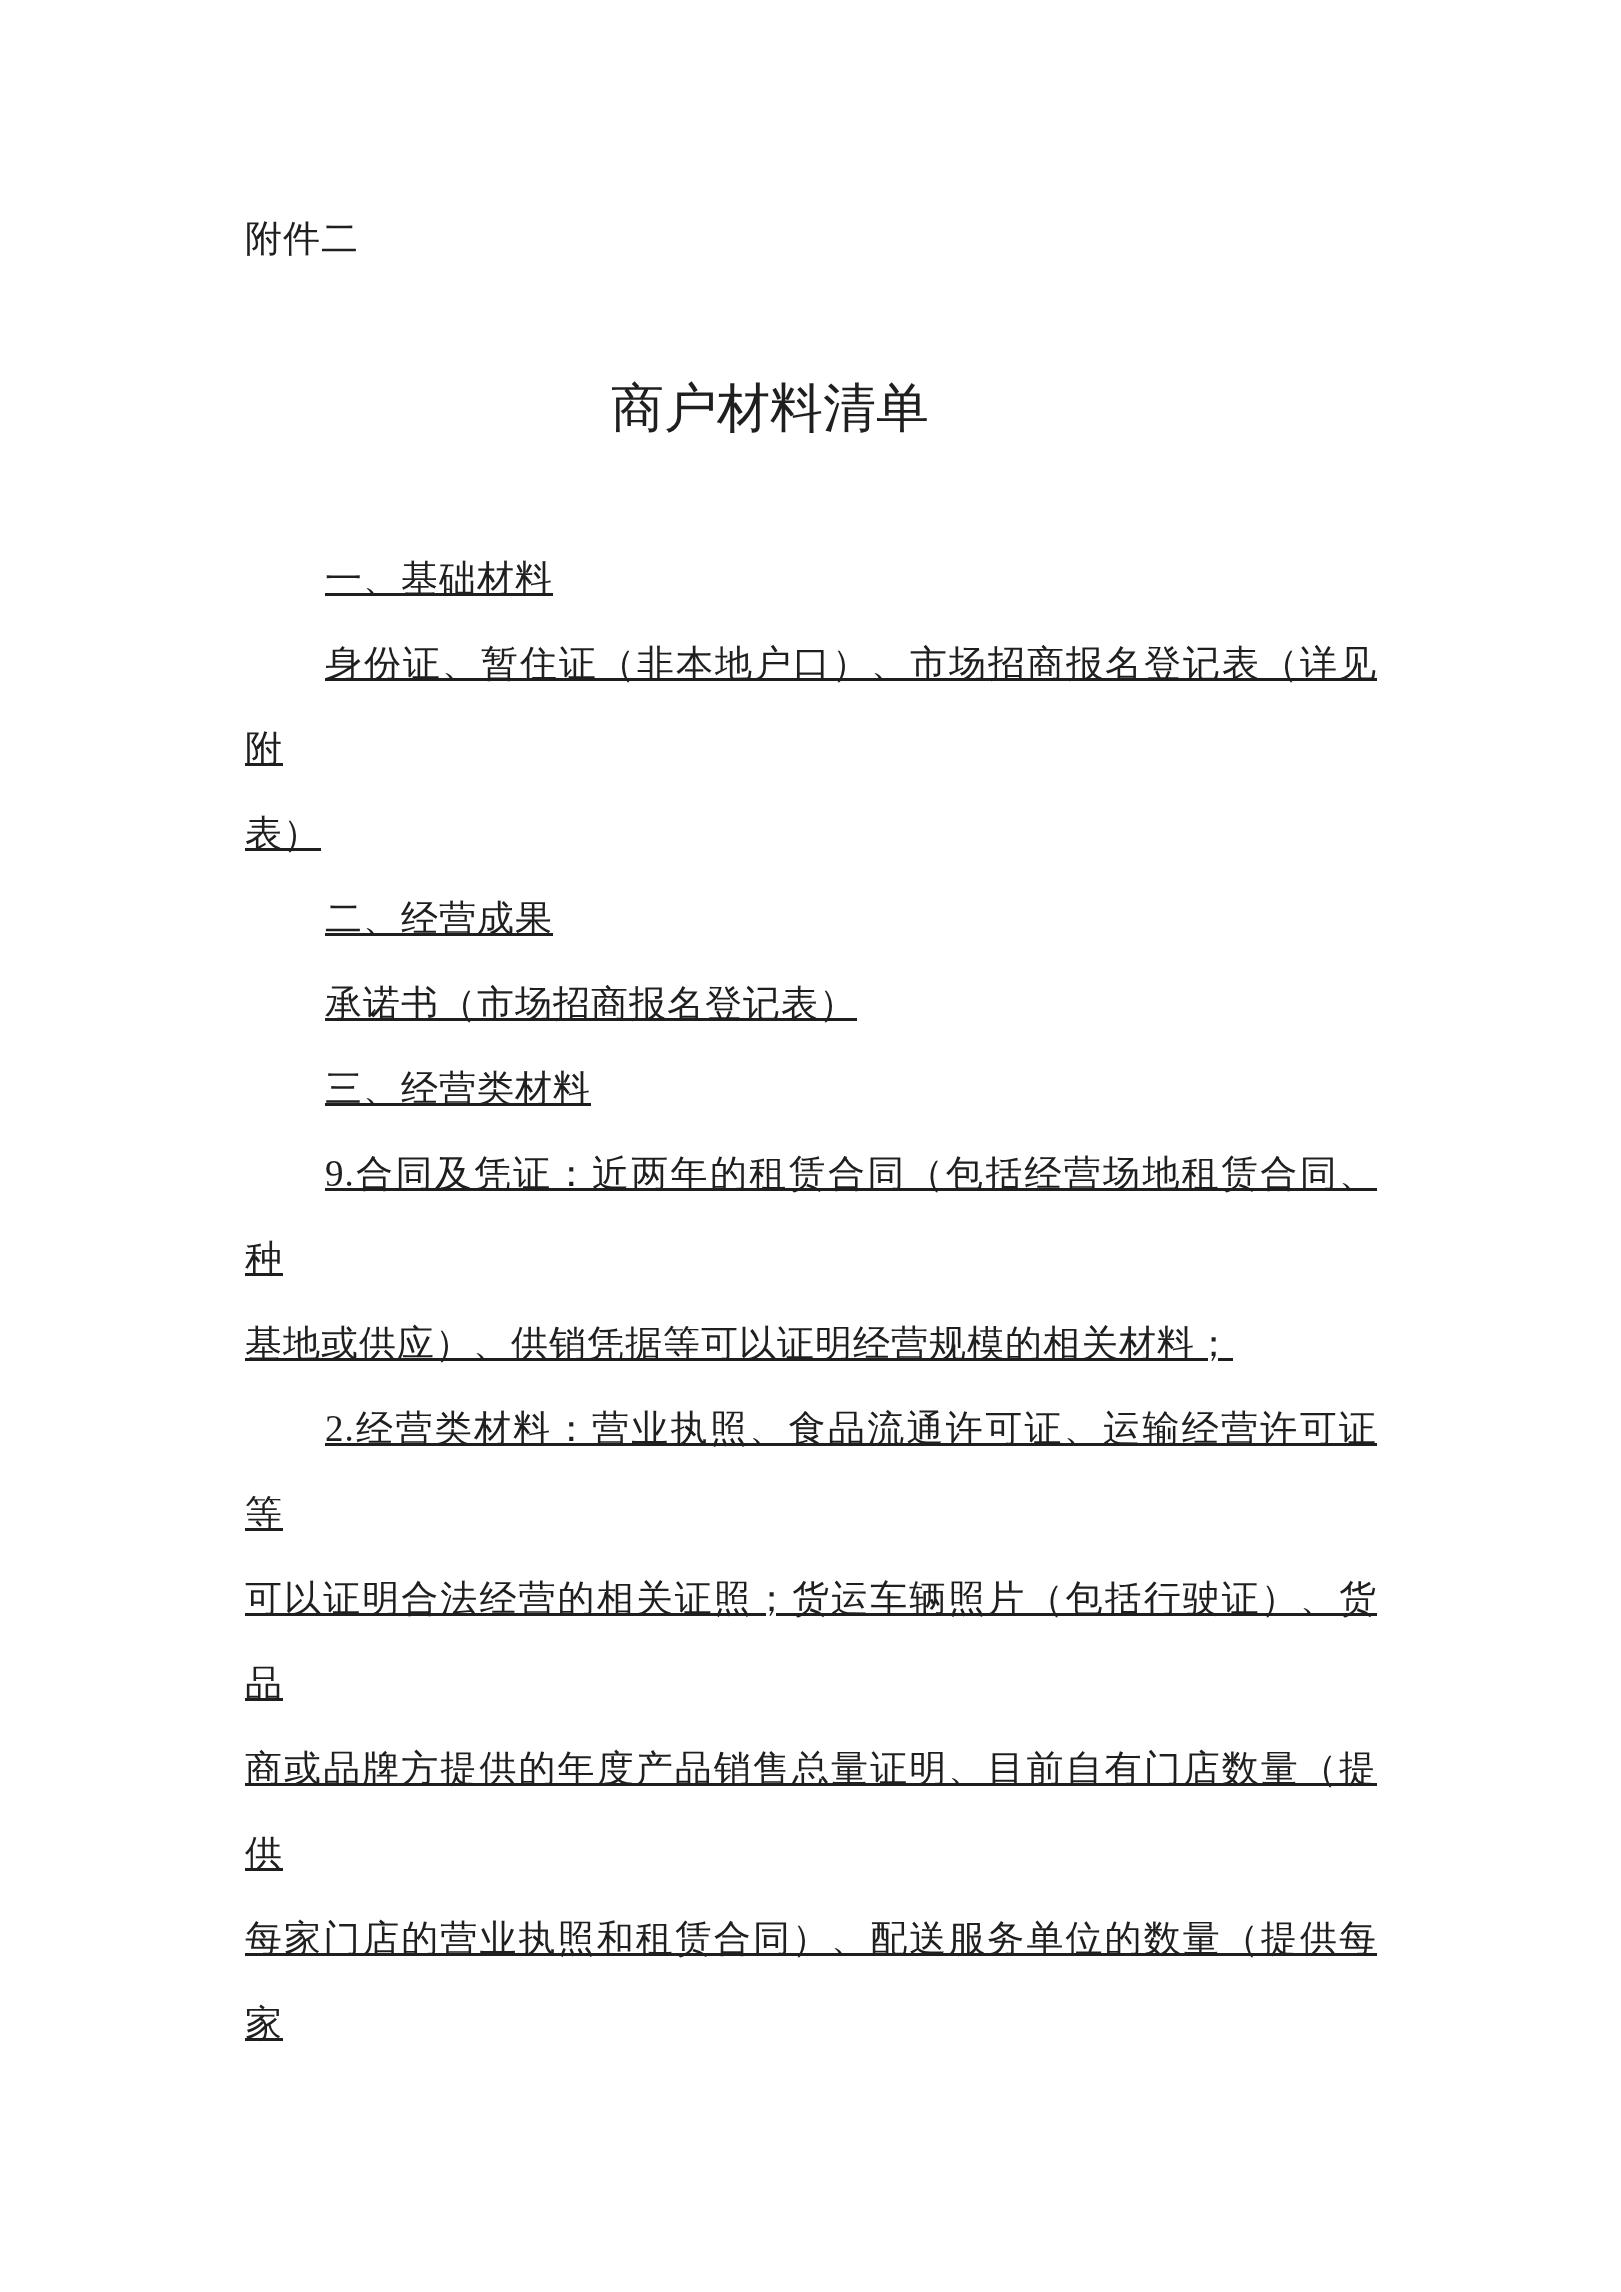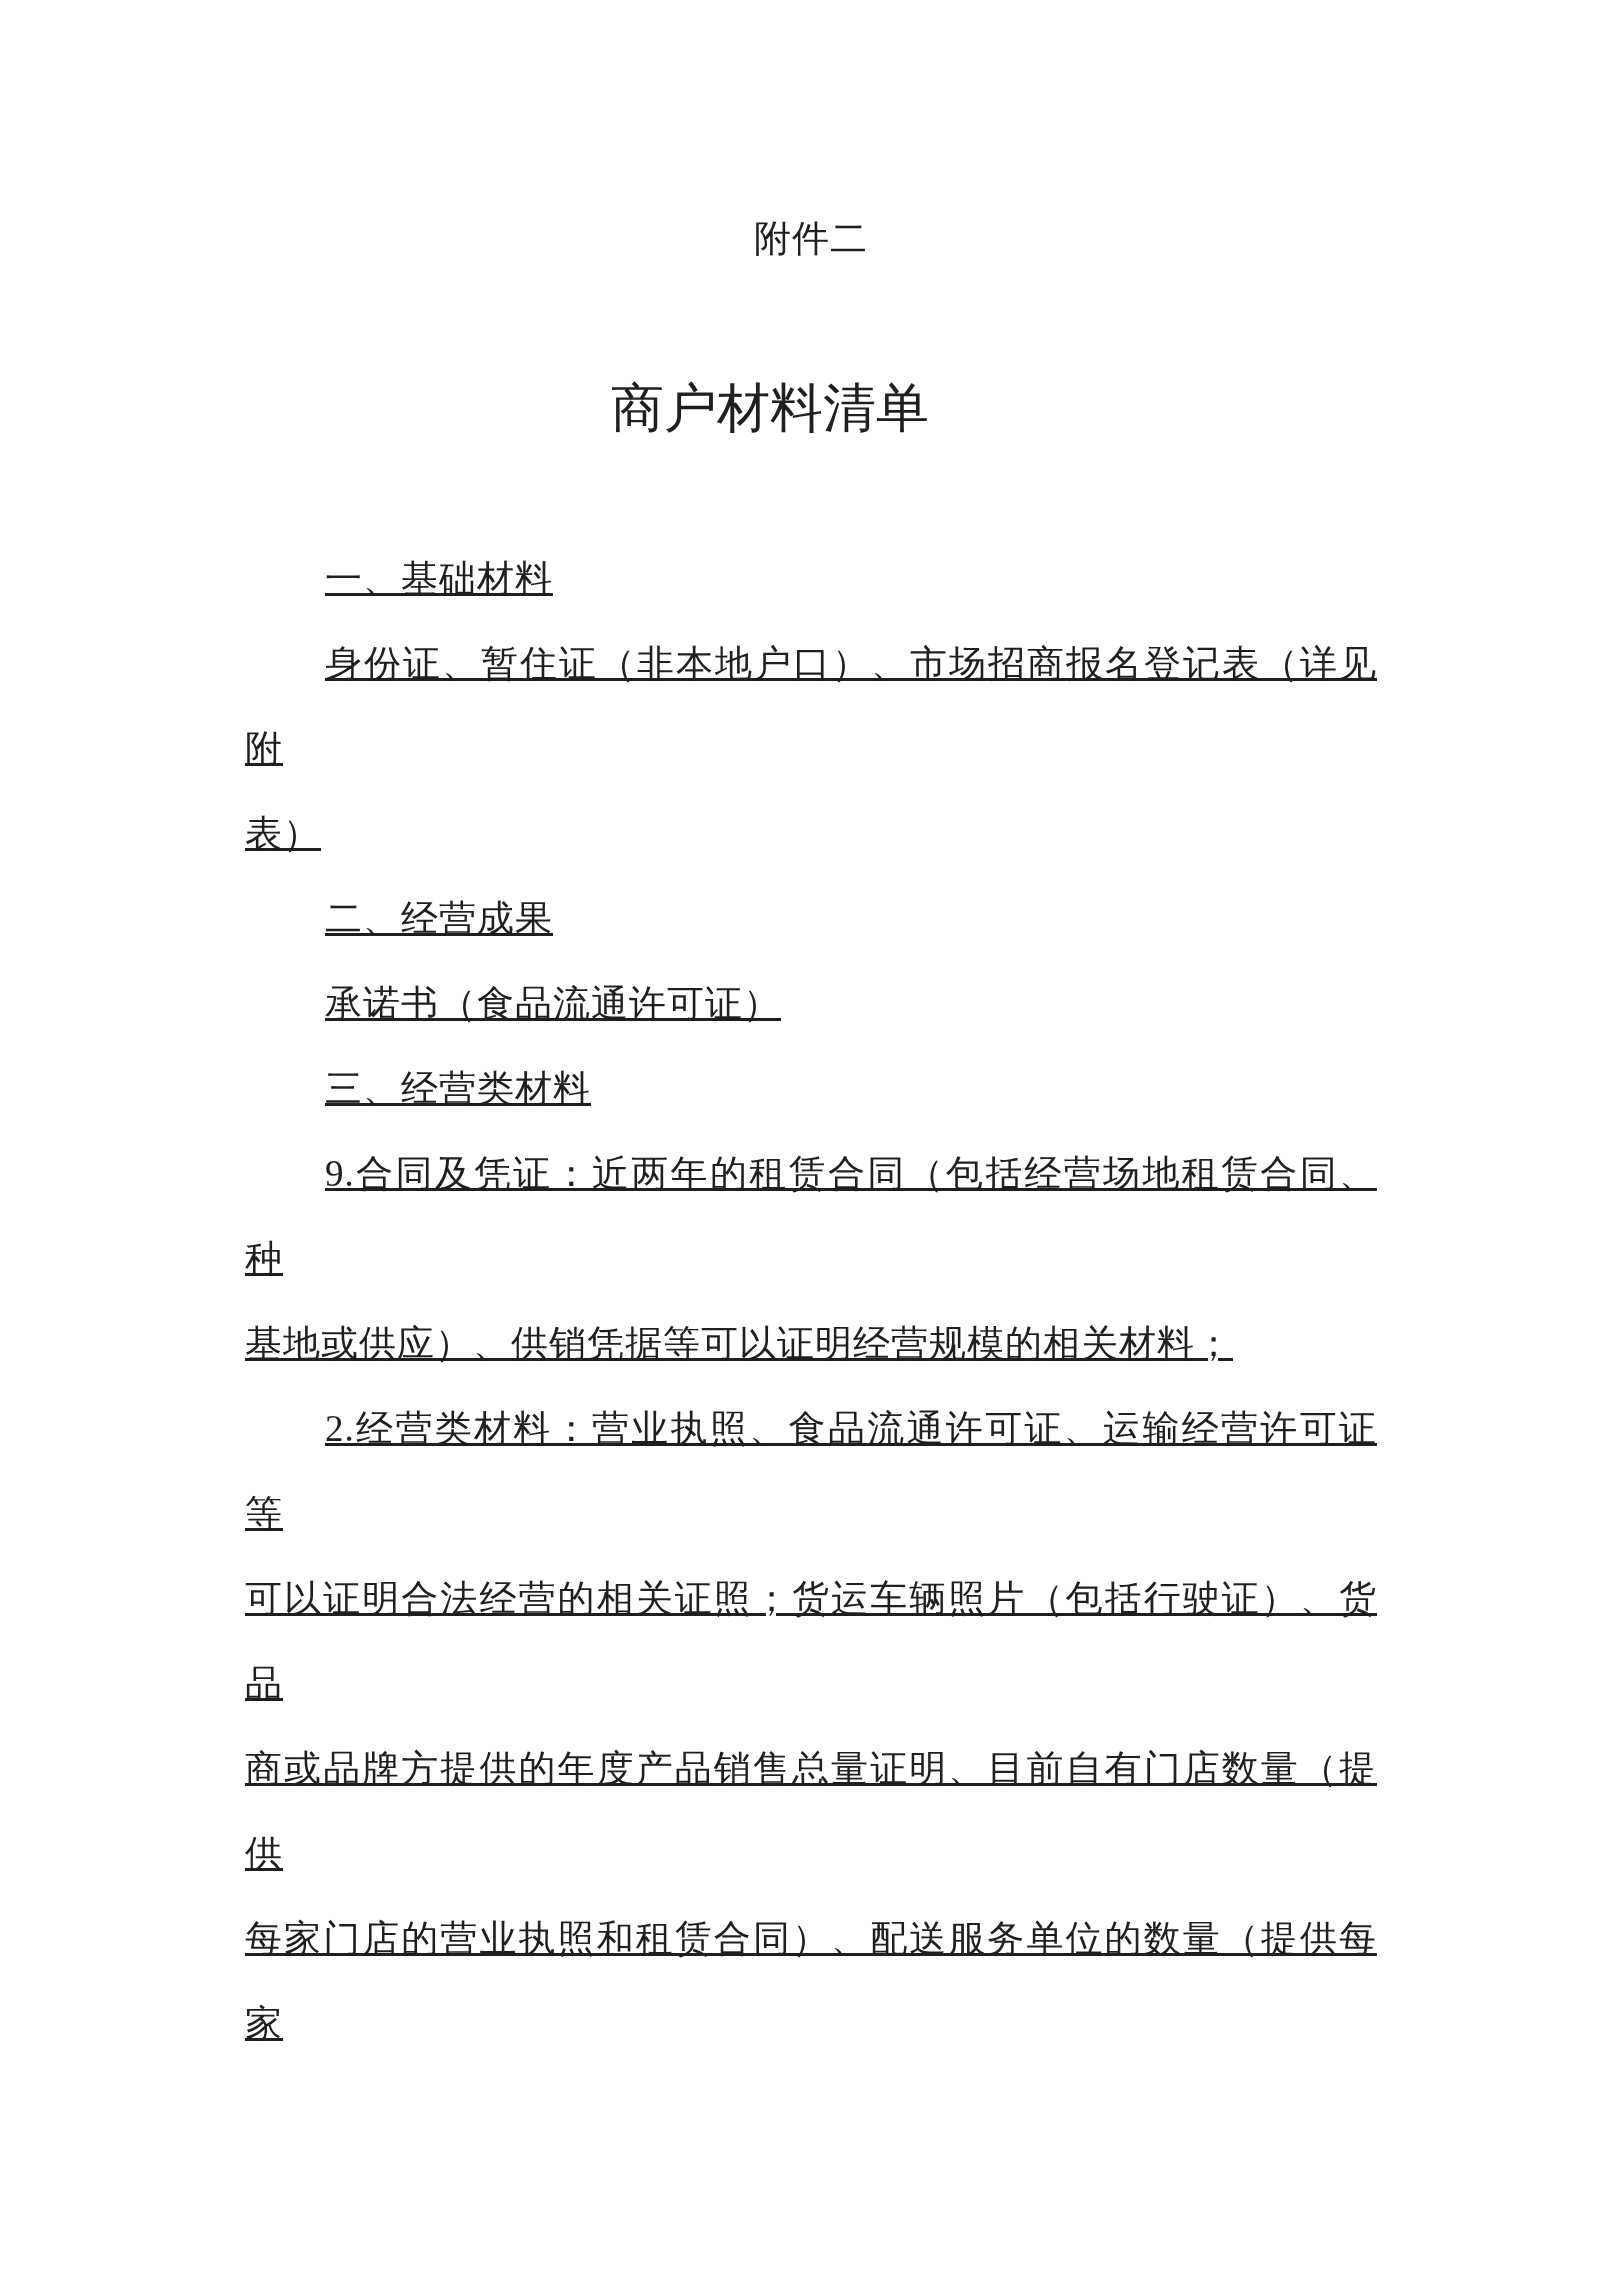--- a/index.html
+++ b/index.html
@@ -19,21 +19,21 @@
   .doc {
     position: absolute;
     left: 245px;
     top: 196px;
     width: 1132px;
     font-size: 37px;
     line-height: 85px;
     letter-spacing: 1px;
   }
   .annex {
-    text-align: center;
+    text-align: left;
   }
   .title-line {
     margin-top: 85px;           
     text-align: center;
     position: relative;
     left: -41px;                
     font-size: 53px;
     letter-spacing: 0px;
   }
   .body-block {
@@ -58,21 +58,21 @@
 
 <div class="page">
   <div class="doc">
     <div class="annex">附件二</div>
     <div class="title-line">商户材料清单</div>
     <div class="body-block">
         <div class="line indent">一、基础材料</div>
         <div class="line indent jfull">身份证、暂住证（非本地户口）、市场招商报名登记表（详见附</div>
         <div class="line">表）</div>
         <div class="line indent">二、经营成果</div>
-        <div class="line indent">承诺书（食品流通许可证）</div>
+        <div class="line indent">承诺书（市场招商报名登记表）</div>
         <div class="line indent">三、经营类材料</div>
         <div class="line indent jfull">9.合同及凭证：近两年的租赁合同（包括经营场地租赁合同、种</div>
         <div class="line">基地或供应）、供销凭据等可以证明经营规模的相关材料；</div>
         <div class="line indent jfull">2.经营类材料：营业执照、食品流通许可证、运输经营许可证等</div>
         <div class="line jfull">可以证明合法经营的相关证照；货运车辆照片（包括行驶证）、货品</div>
         <div class="line jfull">商或品牌方提供的年度产品销售总量证明、目前自有门店数量（提供</div>
         <div class="line jfull">每家门店的营业执照和租赁合同）、配送服务单位的数量（提供每家</div>
       </div>
   </div>
 </div>

